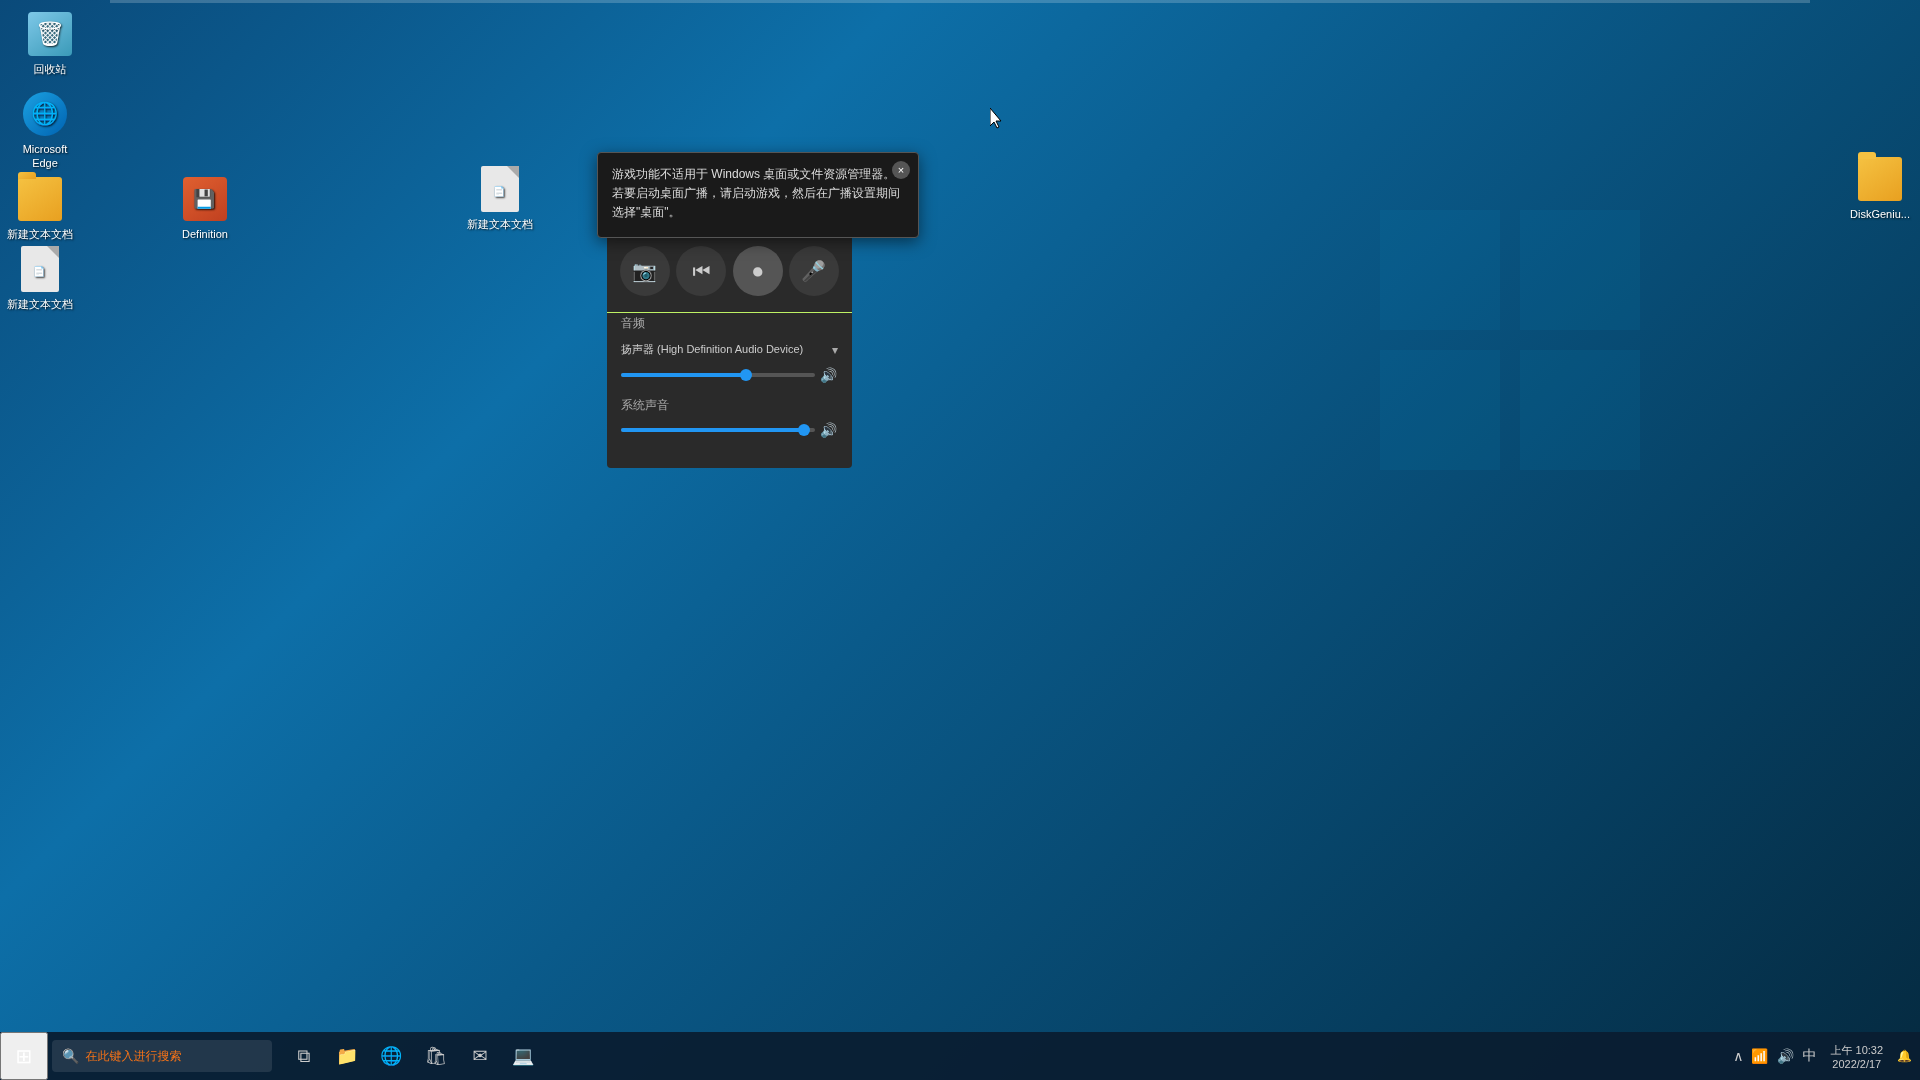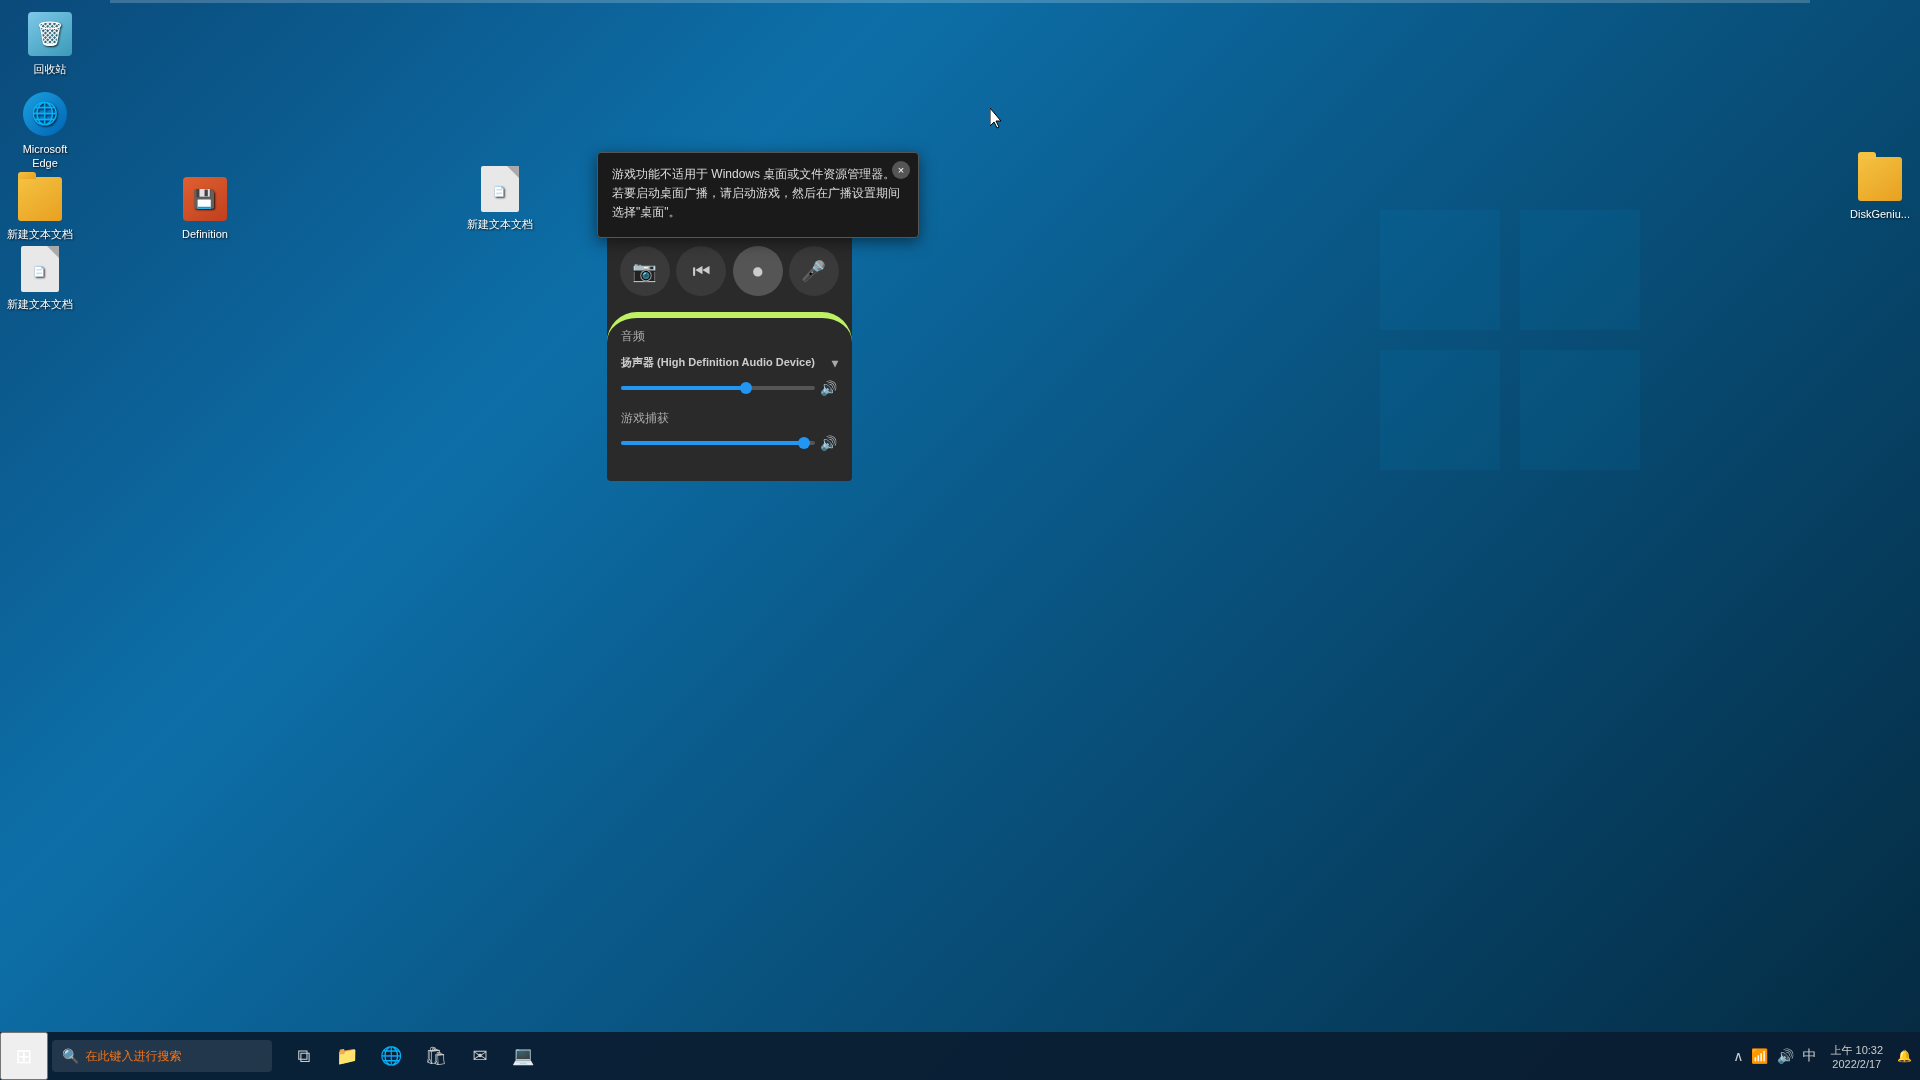--- a/index.html
+++ b/index.html
@@ -177,37 +177,35 @@
       cursor: pointer;
       color: #ccc;
       font-size: 20px;
     }
 
     .capture-btn.active {
       background: #555;
     }
 
     .audio-section {
-      padding: 10px 14px 16px;
-      border-top: 6px solid #bef264;
-      border-radius: 30px;
+      padding: 2px 14px 16px;
+      border-top: 1px solid #bef264;
     }
 
     .audio-label {
       font-size: 12px;
       color: #aaa;
       margin-bottom: 10px;
     }
 
     .audio-device-row {
       display: flex;
       align-items: center;
       justify-content: space-between;
       margin-bottom: 10px;
-      font-weight: bold;
     }
 
     .audio-device-name {
       font-size: 11px;
       color: #ccc;
       flex: 1;
     }
 
     .audio-device-arrow {
       color: #aaa;
@@ -467,21 +465,21 @@
 
       <div class="slider-row">
         <div class="slider-track">
           <div class="slider-fill" style="width:65%;">
             <div class="slider-thumb"></div>
           </div>
         </div>
         <span class="volume-icon">🔊</span>
       </div>
 
-      <div class="system-sound-label">游戏捕获</div>
+      <div class="system-sound-label">系统声音</div>
 
       <div class="slider-row">
         <div class="slider-track">
           <div class="slider-fill" style="width:95%;">
             <div class="slider-thumb"></div>
           </div>
         </div>
         <span class="volume-icon">🔊</span>
       </div>
     </div>

